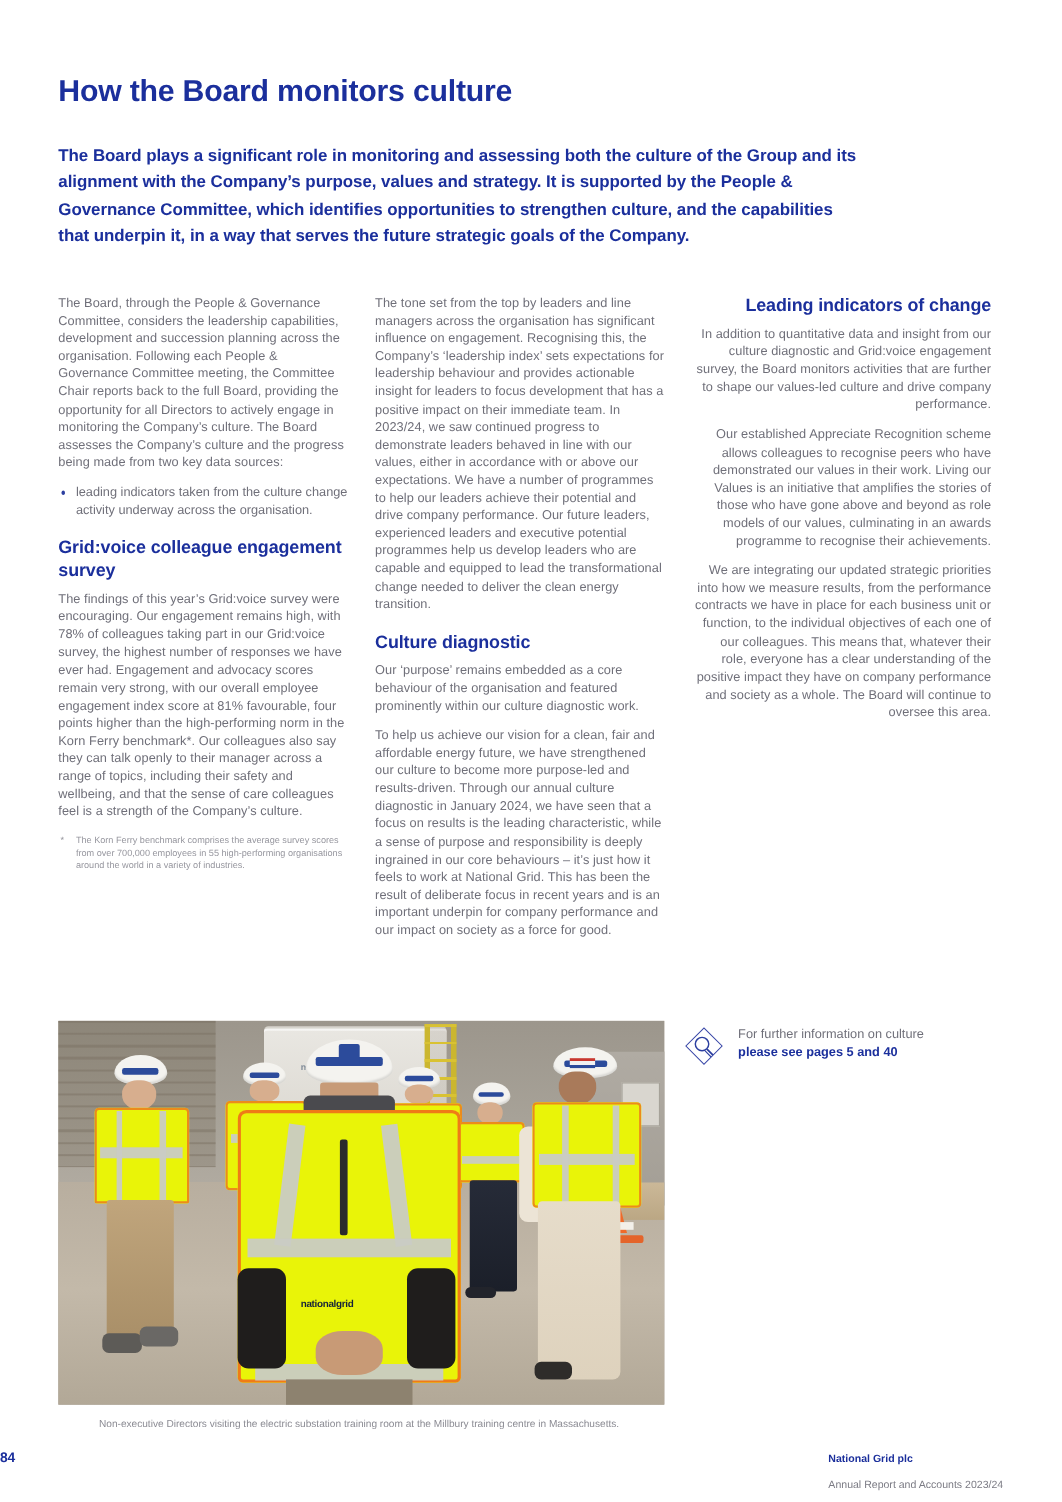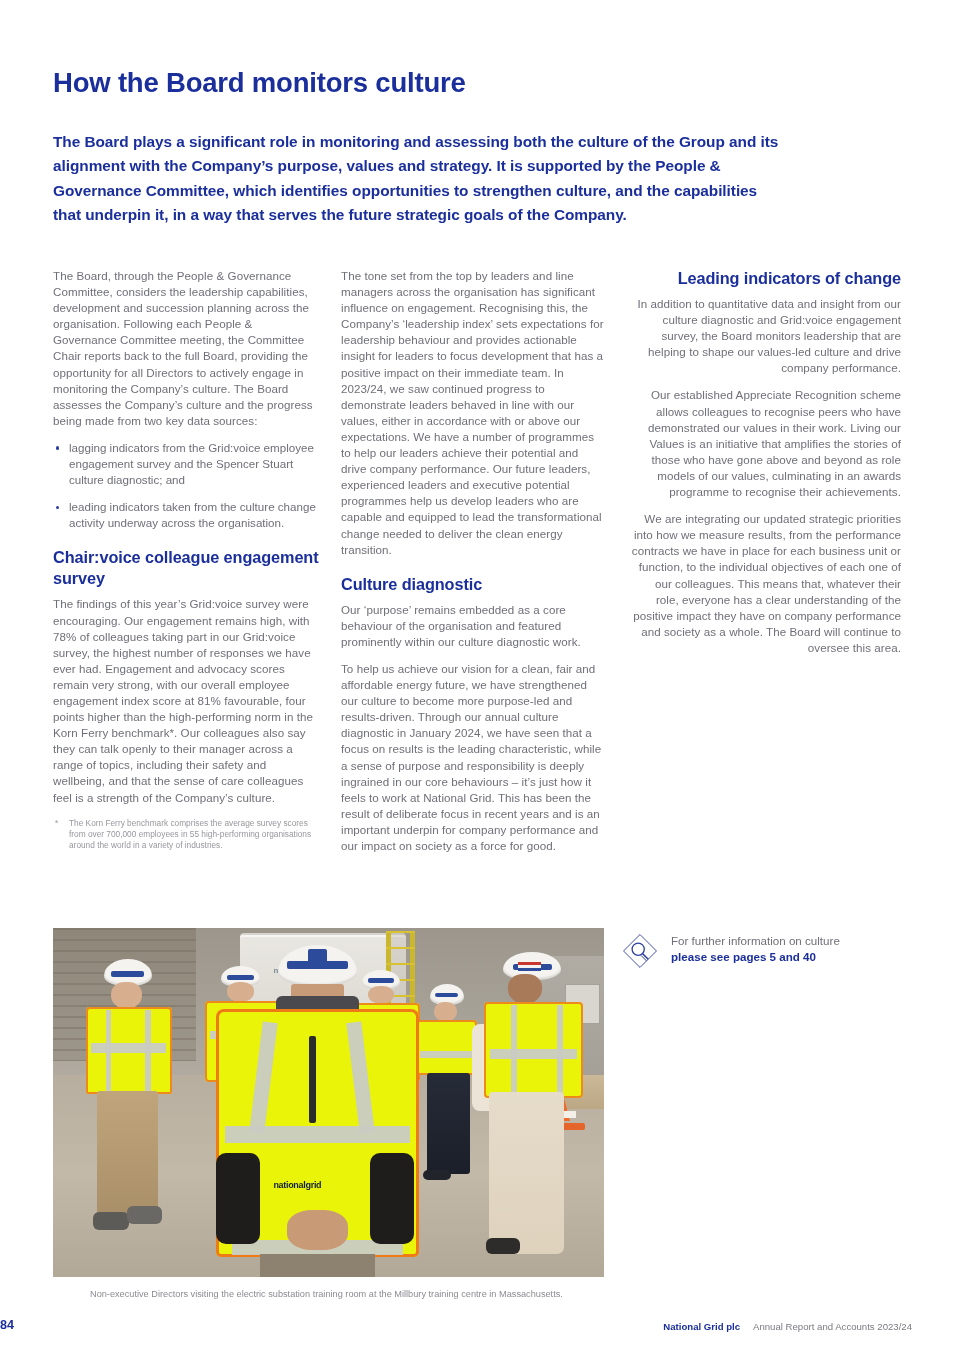--- a/index.html
+++ b/index.html
@@ -380,20 +380,21 @@
     letter-spacing: -0.1px;
   }
   .footer-right {
     position: absolute;
     right: 53px;
     top: 1321px;
     display: flex;
     gap: 13px;
     align-items: baseline;
     font-size: 9.6px;
+    flex-direction: column;
   }
   .footer-brand {
     font-weight: bold;
     color: #1b2f9c;
   }
   .footer-doc {
     color: #7b7b84;
   }
 </style>
 </head>
@@ -404,44 +405,43 @@
   <h1 class="page-title">How the Board monitors culture</h1>
 
   <div class="standfirst">The Board plays a significant role in monitoring and assessing both the culture of the Group and its alignment with the Company’s purpose, values and strategy. It is supported by the People &amp; Governance Committee, which identifies opportunities to strengthen culture, and the capabilities that underpin it, in a way that serves the future strategic goals of the Company.</div>
 
   <div class="columns">
 
     <div class="col col1">
       <p class="body">The Board, through the People &amp; Governance Committee, considers the leadership capabilities, development and succession planning across the organisation. Following each People &amp; Governance Committee meeting, the Committee Chair reports back to the full Board, providing the opportunity for all Directors to actively engage in monitoring the Company’s culture. The Board assesses the Company’s culture and the progress being made from two key data sources:</p>
 
       <ul class="bullets">
-        <li>lagging indicators from the Grid:voice employee engagement survey and the Spencer Stuart culture diagnostic; and</li>
         <li>leading indicators taken from the culture change activity underway across the organisation.</li>
       </ul>
 
-      <h2 class="section">Chair:voice colleague engagement survey</h2>
+      <h2 class="section">Grid:voice colleague engagement survey</h2>
       <p class="body">The findings of this year’s Grid:voice survey were encouraging. Our engagement remains high, with 78% of colleagues taking part in our Grid:voice survey, the highest number of responses we have ever had. Engagement and advocacy scores remain very strong, with our overall employee engagement index score at 81% favourable, four points higher than the high-performing norm in the Korn Ferry benchmark*. Our colleagues also say they can talk openly to their manager across a range of topics, including their safety and wellbeing, and that the sense of care colleagues feel is a strength of the Company’s culture.</p>
 
       <div class="footnote">
         <span class="fn-mark">*</span>
         <span>The Korn Ferry benchmark comprises the average survey scores from over 700,000 employees in 55 high-performing organisations around the world in a variety of industries.</span>
       </div>
     </div>
 
     <div class="col col2">
       <p class="body">The tone set from the top by leaders and line managers across the organisation has significant influence on engagement. Recognising this, the Company’s ‘leadership index’ sets expectations for leadership behaviour and provides actionable insight for leaders to focus development that has a positive impact on their immediate team. In 2023/24, we saw continued progress to demonstrate leaders behaved in line with our values, either in accordance with or above our expectations. We have a number of programmes to help our leaders achieve their potential and drive company performance. Our future leaders, experienced leaders and executive potential programmes help us develop leaders who are capable and equipped to lead the transformational change needed to deliver the clean energy transition.</p>
 
       <h2 class="section">Culture diagnostic</h2>
       <p class="body">Our ‘purpose’ remains embedded as a core behaviour of the organisation and featured prominently within our culture diagnostic work.</p>
       <p class="body tight">To help us achieve our vision for a clean, fair and affordable energy future, we have strengthened our culture to become more purpose-led and results-driven. Through our annual culture diagnostic in January 2024, we have seen that a focus on results is the leading characteristic, while a sense of purpose and responsibility is deeply ingrained in our core behaviours – it’s just how it feels to work at National Grid. This has been the result of deliberate focus in recent years and is an important underpin for company performance and our impact on society as a force for good.</p>
     </div>
 
     <div class="col col3">
       <h2 class="section first">Leading indicators of change</h2>
-      <p class="body">In addition to quantitative data and insight from our culture diagnostic and Grid:voice engagement survey, the Board monitors leadership that are helping to shape our values-led culture and drive company performance.</p>
+      <p class="body">In addition to quantitative data and insight from our culture diagnostic and Grid:voice engagement survey, the Board monitors activities that are further to shape our values-led culture and drive company performance.</p>
       <p class="body">Our established Appreciate Recognition scheme allows colleagues to recognise peers who have demonstrated our values in their work. Living our Values is an initiative that amplifies the stories of those who have gone above and beyond as role models of our values, culminating in an awards programme to recognise their achievements.</p>
 
       <p class="body tight">We are integrating our updated strategic priorities into how we measure results, from the performance contracts we have in place for each business unit or function, to the individual objectives of each one of our colleagues. This means that, whatever their role, everyone has a clear understanding of the positive impact they have on company performance and society as a whole. The Board will continue to oversee this area.</p>
     </div>
   </div>
 
   <div class="photo-wrap">
     <div class="photo">
       <div class="ph shelf"></div>
       <div class="ph trailer-top"></div>

